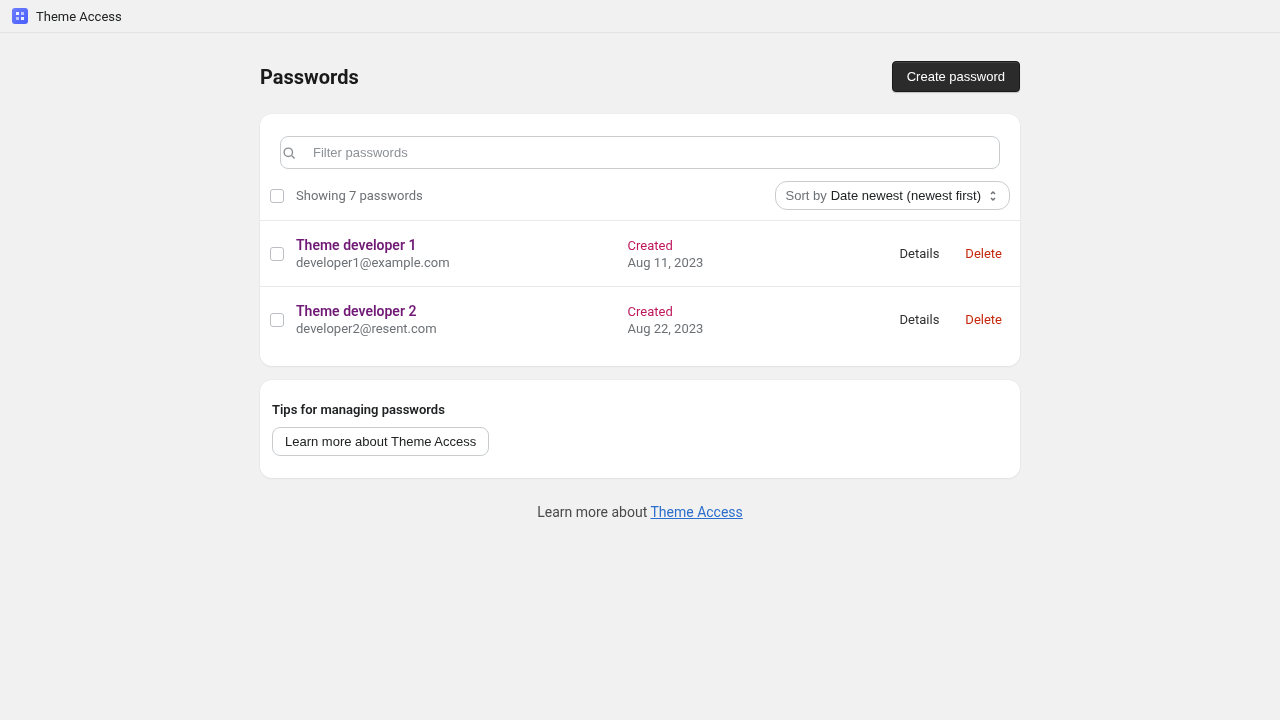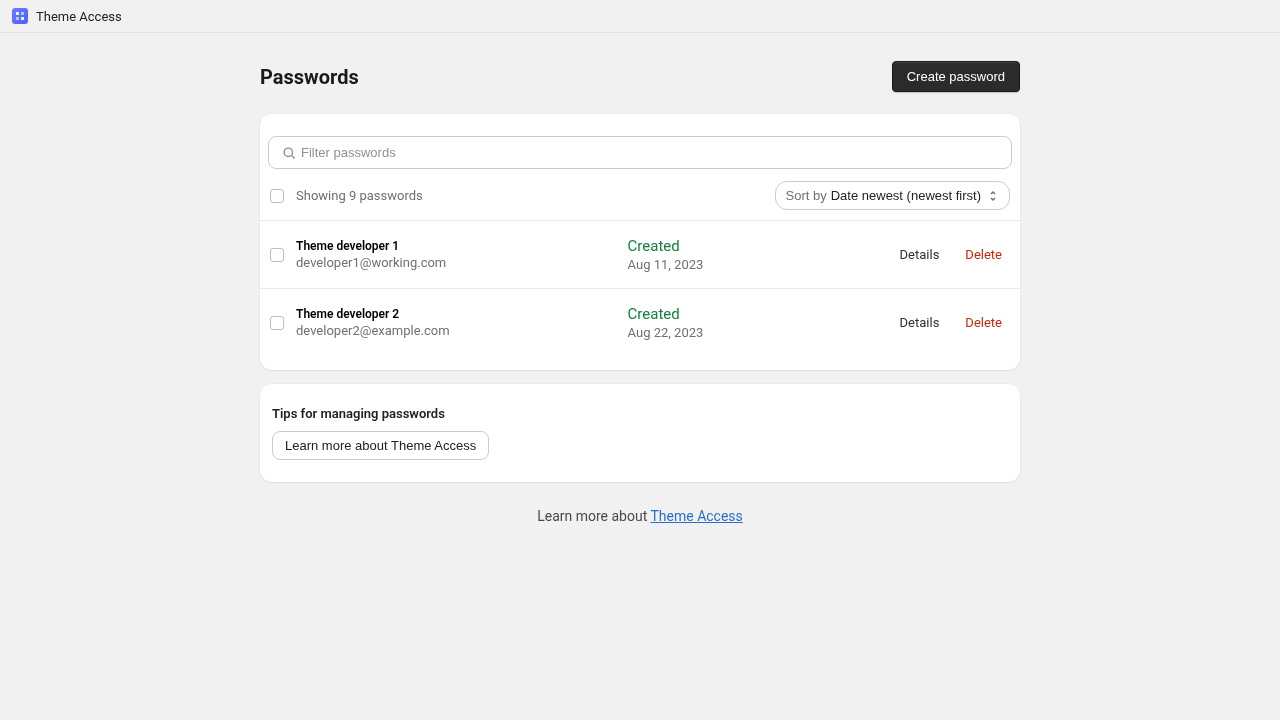--- a/index.html
+++ b/index.html
@@ -61,21 +61,21 @@
     border-radius: 12px;
     box-shadow: 0 1px 2px rgba(0,0,0,.05), 0 0 0 1px rgba(0,0,0,.02);
     margin-bottom: 14px;
   }
   .card-pad {
     padding: 22px 12px;
   }
   .search-wrap {
     position: relative;
     margin-bottom: 8px;
-    padding: 0 8px;
+    padding: 0 20px;
     padding-top: 22px;
   }
   .search-icon {
     position: absolute;
     left: 22px; top: calc(50% + 11px); transform: translateY(-50%);
     width: 14px; height: 14px;
     color: #8c9196;
   }
   .search-input {
     width: 100%;
@@ -121,24 +121,24 @@
   .sort-value { color: #202223; }
   .sort-chev { width: 12px; height: 12px; color: #6d7175; margin-left: 2px; }
   .list-item {
     display: flex;
     align-items: center;
     padding: 16px 10px;
     border-top: 1px solid #e9eaec;
     gap: 12px;
   }
   .col-dev { flex: 1 1 auto; min-width: 0; }
-  .dev-name { font-size: 12px; font-weight: 600; color: #000000; }
+  .dev-name { font-size: 14px; font-weight: 600; color: #701a75; }
   .dev-email { font-size: 13px; color: #6d7175; margin-top: 2px; }
   .col-created { flex: 0 0 260px; }
-  .created-label { font-size: 15px; color: #15803d; }
+  .created-label { font-size: 13px; color: #be185d; }
   .created-date { font-size: 13px; color: #6d7175; margin-top: 2px; }
   .col-actions { display: flex; gap: 26px; align-items: center; padding-right: 8px; justify-content: space-between; }
   .link-plain { font-size: 13px; color: #303030; cursor: pointer; }
   .link-danger { font-size: 13px; color: #c5280c; cursor: pointer; }
   .tips-title { font-size: 13px; font-weight: 600; margin-bottom: 10px; }
   .tips-text { font-size: 14px; color: #444; line-height: 1.45; margin-bottom: 14px; }
   .btn-secondary {
     background: #fff;
     border: 1px solid #c9cccf;
     border-radius: 8px;
@@ -181,53 +181,53 @@
       <svg class="search-icon" viewBox="0 0 20 20" fill="none" stroke="currentColor" stroke-width="2">
         <circle cx="9" cy="9" r="6"></circle>
         <line x1="14" y1="14" x2="18" y2="18"></line>
       </svg>
       <input class="search-input" type="text" placeholder="Filter passwords" style="">
     </div>
 
     <div class="toolbar-row">
       <div class="left-group">
         <div class="checkbox"></div>
-        <span class="showing-text">Showing 9 passwords</span>
+        <span class="showing-text">Showing 7 passwords</span>
       </div>
       <button class="sort-btn">
         <span class="sort-label">Sort by</span>
         <span class="sort-value">Date newest (newest first)</span>
         <svg class="sort-chev" viewBox="0 0 12 12" fill="none" stroke="currentColor" stroke-width="1.5">
           <path d="M4 4 L6 2 L8 4"></path>
           <path d="M4 8 L6 10 L8 8"></path>
         </svg>
       </button>
     </div>
 
     <div class="list-item">
       <div class="checkbox"></div>
       <div class="col-dev">
         <div class="dev-name">Theme developer 1</div>
-        <div class="dev-email">developer1@working.com</div>
+        <div class="dev-email">developer1@example.com</div>
       </div>
       <div class="col-created">
         <div class="created-label">Created</div>
         <div class="created-date">Aug 11, 2023</div>
       </div>
       <div class="col-actions">
         <span class="link-plain">Details</span>
         <span class="link-danger">Delete</span>
       </div>
     </div>
 
     <div class="list-item">
       <div class="checkbox"></div>
       <div class="col-dev">
         <div class="dev-name">Theme developer 2</div>
-        <div class="dev-email">developer2@example.com</div>
+        <div class="dev-email">developer2@resent.com</div>
       </div>
       <div class="col-created">
         <div class="created-label">Created</div>
         <div class="created-date">Aug 22, 2023</div>
       </div>
       <div class="col-actions">
         <span class="link-plain">Details</span>
         <span class="link-danger">Delete</span>
       </div>
     </div>

